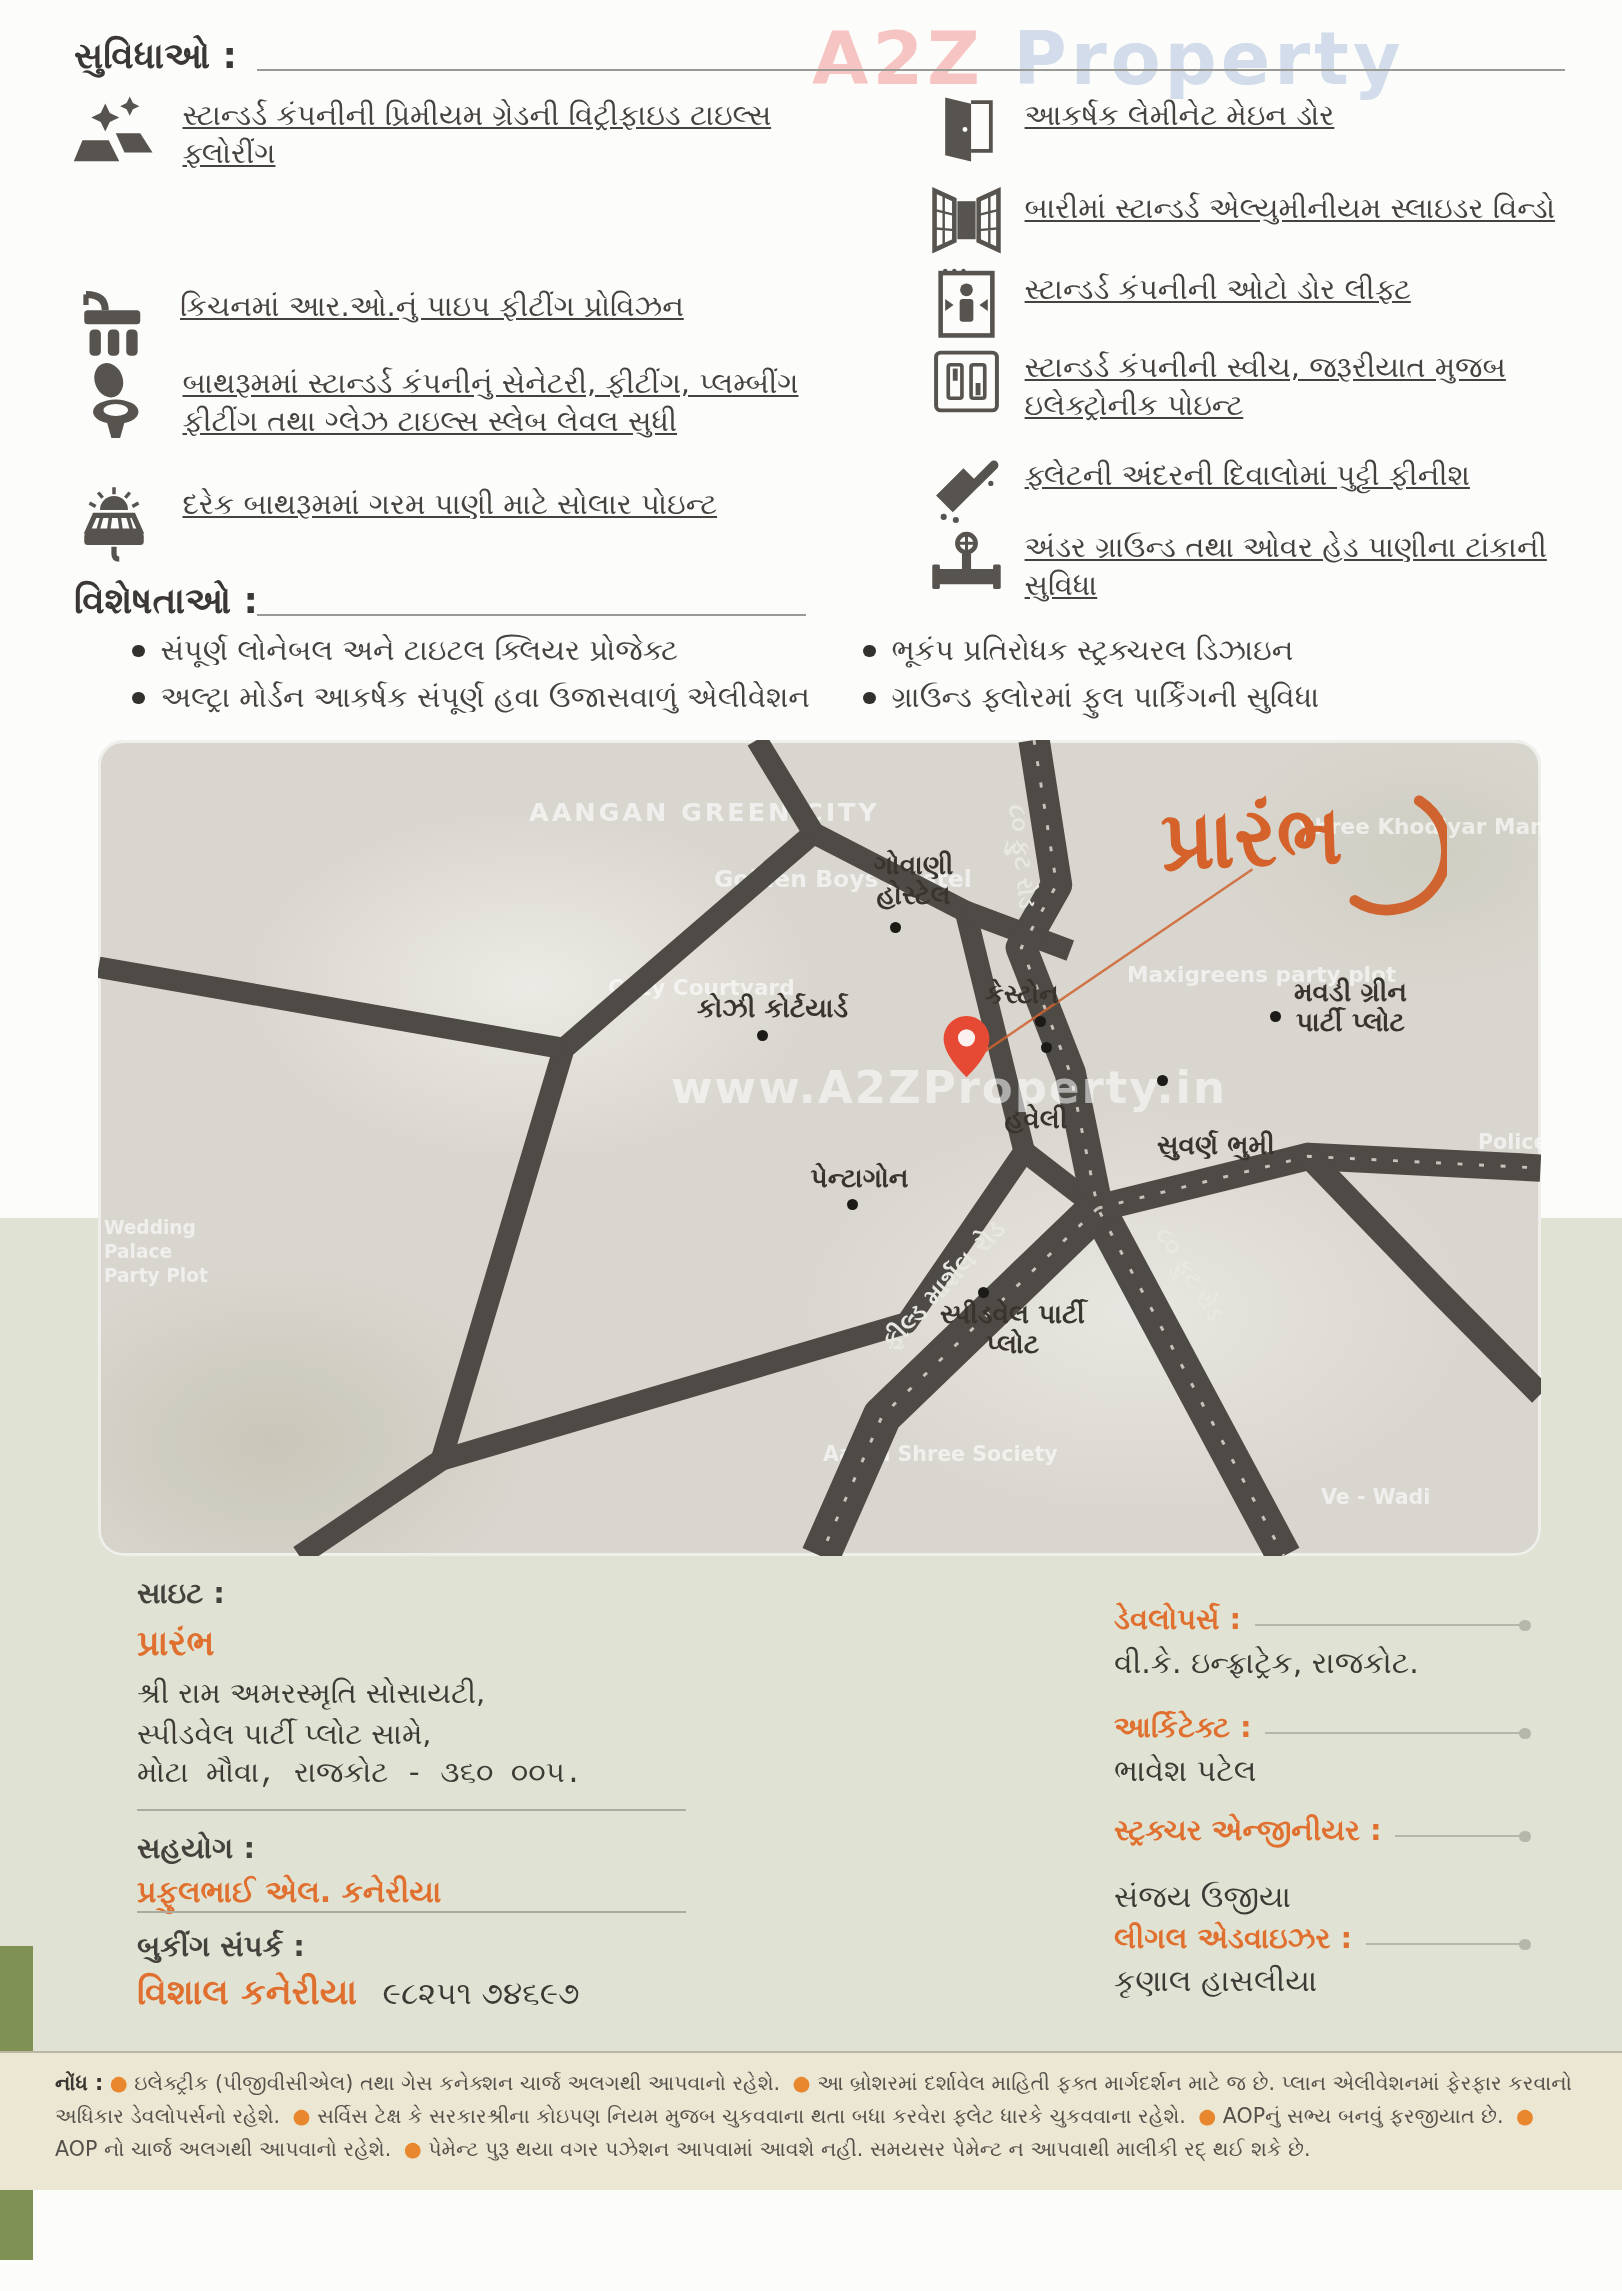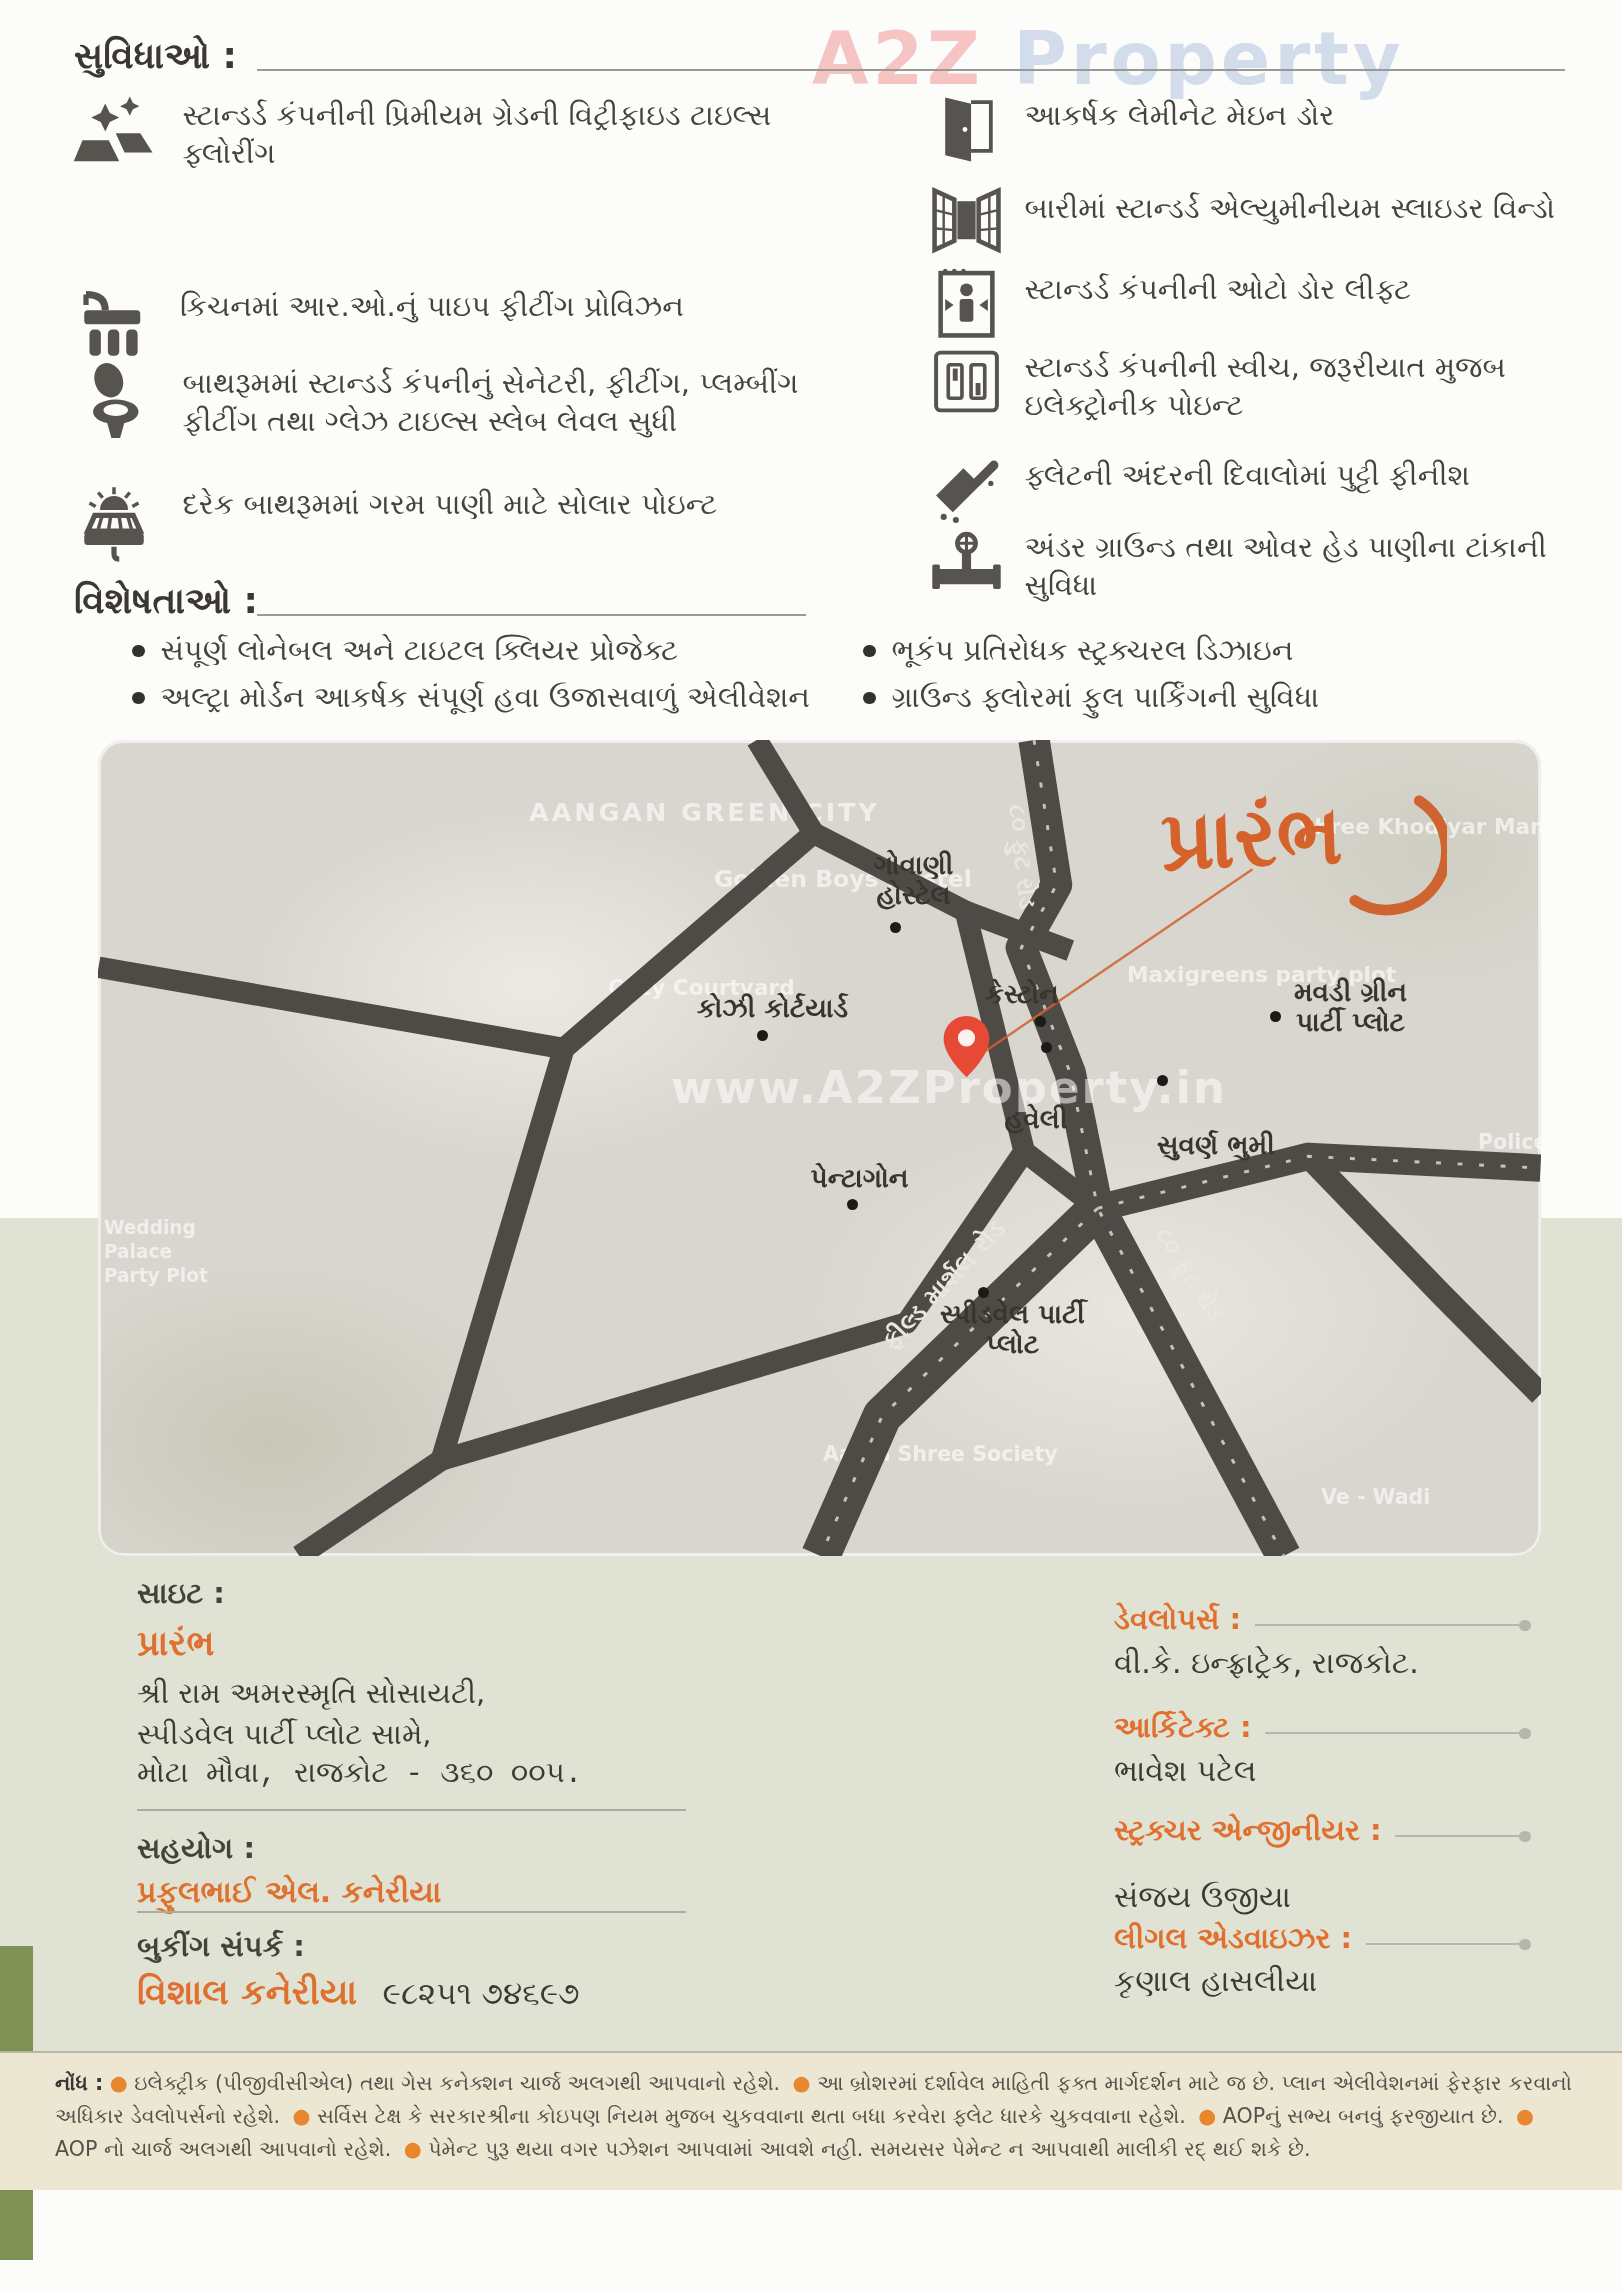--- a/index.html
+++ b/index.html
@@ -9,21 +9,21 @@
   .wm-top{position:absolute;left:812px;top:15.7px;font-size:73px;font-weight:bold;letter-spacing:3.9px;opacity:.5;}
   .wm-a2z{color:#ef8d8d;}
   .wm-prop{color:#a9bedb;}
   
   .hd{position:absolute;font-size:36px;font-weight:bold;color:#3a3734;}
   .rule{position:absolute;height:2px;background:#9a9a95;}
   
   .arow{position:absolute;display:flex;align-items:flex-start;gap:25.5px;}
   .aicon{flex:0 0 auto;width:86px;display:flex;justify-content:center;}
   .aicon svg{display:block;}
-  .atext{font-size:29px;line-height:1.3;color:#46433f;padding-top:3.9px;}
+  .atext{font-size:29px;line-height:1.3;color:#46433f;padding-top:3.9px;text-decoration:underline;}
   
   .feat{position:absolute;display:flex;align-items:flex-start;gap:15.7px;font-size:29px;color:#46433f;}
   .fdot{width:12.7px;height:12.7px;border-radius:50%;background:#33312e;margin-top:11.8px;flex:0 0 auto;}
   
   .map-card{position:absolute;left:98px;top:740px;width:1443px;height:816px;border-radius:25.5px;overflow:hidden;
     background:
       radial-gradient(412px 255px at 30% 30%, #eceae4 0%, rgba(236,234,228,0) 70%),
       radial-gradient(490px 294px at 72% 70%, #e8e6e0 0%, rgba(232,230,224,0) 70%),
       radial-gradient(372px 255px at 12% 86%, #c8c7b8 0%, rgba(200,199,184,0) 70%),
       radial-gradient(294px 196px at 92% 14%, #cfcec2 0%, rgba(207,206,194,0) 70%),

